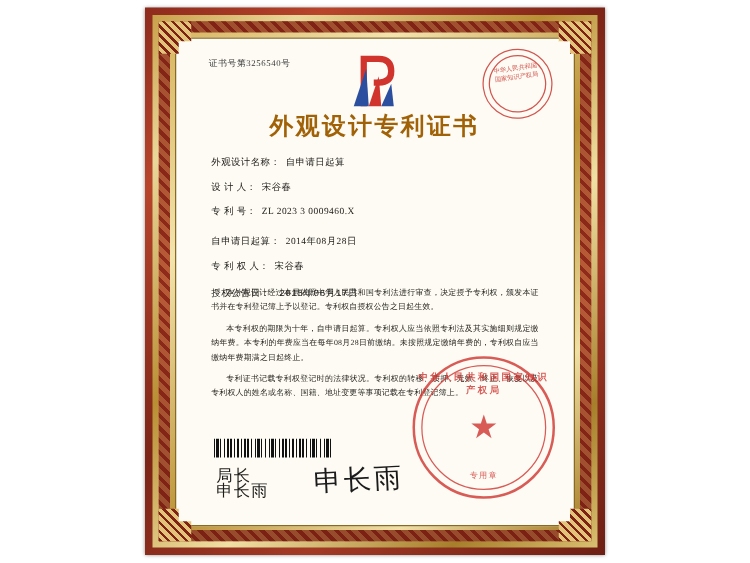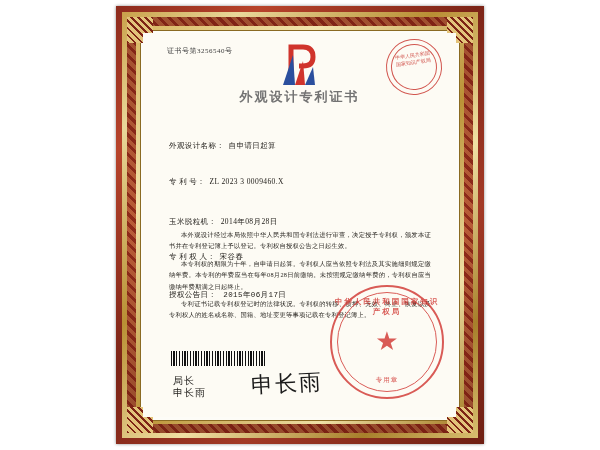--- a/index.html
+++ b/index.html
@@ -108,24 +108,24 @@
     height: 48px;
   }
   .emblem-svg { display: block; }
 
   .main-title {
     position: absolute;
     left: 0;
     top: 55px;
     width: 313px;
     text-align: center;
-    font-size: 13px;
+    font-size: 19px;
     font-weight: bold;
     letter-spacing: 2px;
-    color: #737373;
+    color: #a16207;
     font-family: "DejaVu Serif", serif;
   }
 
   .red-seal-top {
     position: absolute;
     right: 14px;
     top: 6px;
     width: 54px;
     height: 54px;
     border: 1.6px solid #c8322b;
@@ -158,21 +158,20 @@
   }
   .field-row {
     font-size: 7.5px;
     color: #23201c;
     margin-bottom: 9.5px;
     letter-spacing: .4px;
     white-space: nowrap;
   }
   .field-row .label {
     display: inline-block;
-    margin-top: 16px;
   }
   .field-row .value {
     display: inline-block;
     margin-left: 2px;
   }
 
   .body-text {
     position: absolute;
     left: 26px;
     top: 196px;
@@ -200,21 +199,21 @@
       #111 2px 4px, #fdfbf4 4px 5px,
       #111 5px 6px, #fdfbf4 6px 8px,
       #111 8px 9px, #fdfbf4 9px 11px
     );
   }
 
   .sign-block {
     position: absolute;
     left: 30px;
     top: 342px;
-    font-size: 10px;
+    font-size: 13px;
     color: #1d1b18;
     line-height: 12px;
     letter-spacing: 1px;
   }
 
   .signature {
     position: absolute;
     left: 108px;
     top: 336px;
     font-size: 22px;
@@ -305,25 +304,29 @@
     </div>
 
     <div class="main-title">外观设计专利证书</div>
 
     <div class="field-list">
       <div class="field-row">
         <span class="label">外观设计名称：</span>
         <span class="value">自申请日起算</span>
       </div>
       <div class="field-row">
+        <span class="label">设  计  人：</span>
+        <span class="value">宋谷春</span>
+      </div>
+      <div class="field-row">
         <span class="label">专  利  号：</span>
         <span class="value">ZL 2023 3 0009460.X</span>
       </div>
       <div class="field-row" style="margin-top:14px;">
-        <span class="label">玉米脱粒机：</span>
+        <span class="label">自申请日起算：</span>
         <span class="value">2014年08月28日</span>
       </div>
       <div class="field-row">
         <span class="label">专  利  权  人：</span>
         <span class="value">宋谷春</span>
       </div>
       <div class="field-row" style="margin-top:12px;font-family:Liberation Mono, monospace;">
         <span class="label">授权公告日：</span>
         <span class="value">2015年06月17日</span>
       </div>

